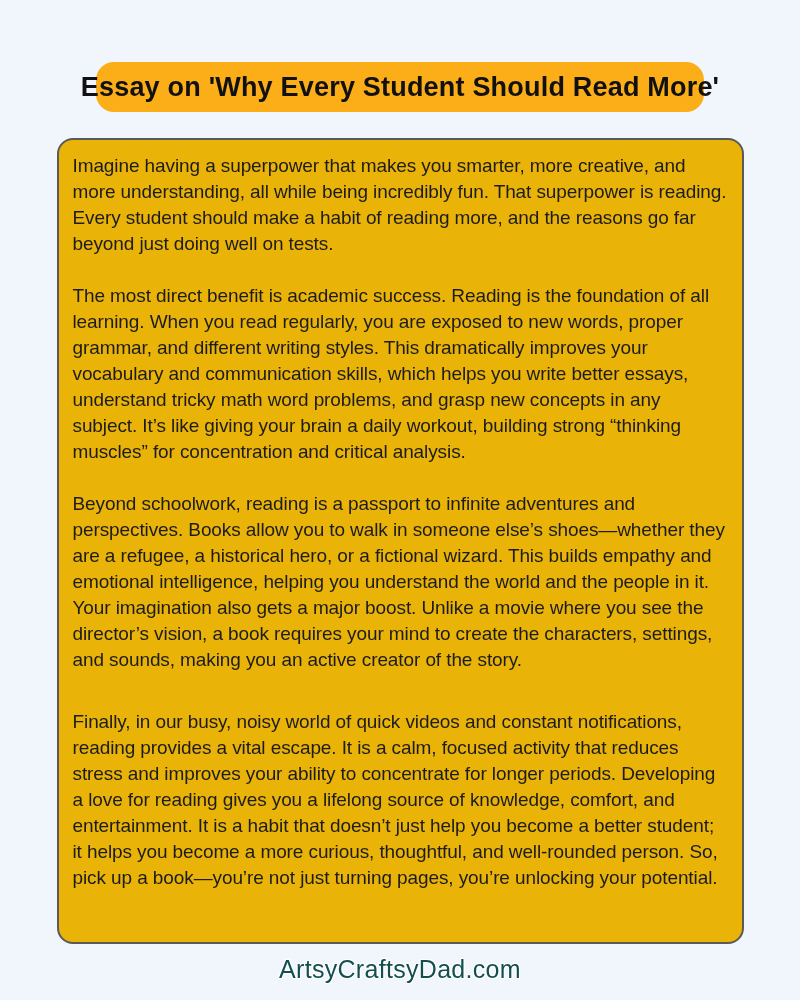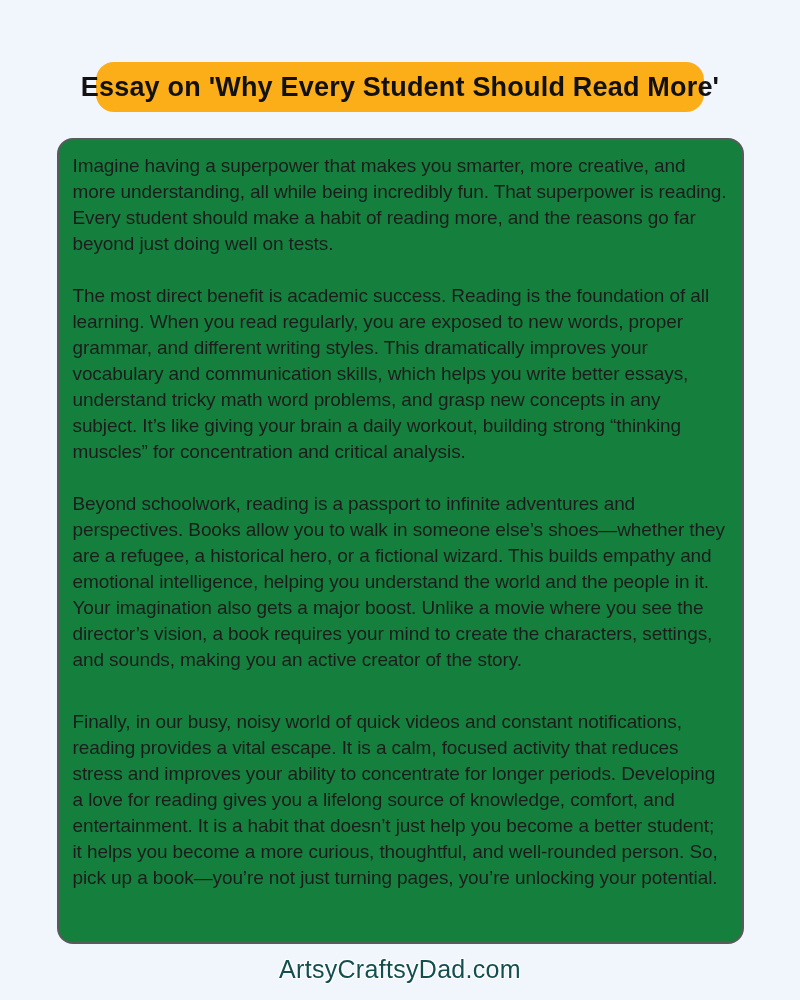--- a/index.html
+++ b/index.html
@@ -36,21 +36,21 @@
     font-weight: 700;
     color: var(--banner-fg, #111111);
     letter-spacing: 0.2px;
     white-space: nowrap;
   }
   .essay-box {
     width: 687px;
     box-sizing: border-box;
     margin: 26px auto 0 auto;
     min-height: 806px;
-    background: #15803d;
+    background: #eab308;
     border: 2px solid var(--box-border, #5A5A5A);
     border-radius: 16px;
     padding: 13px 14px 12px 14px;
   }
   .essay-box p {
     margin: 0 0 26px 0;
     font-size: 19px;
     line-height: 26px;
     font-weight: 400;
     color: #1C1C1C;

